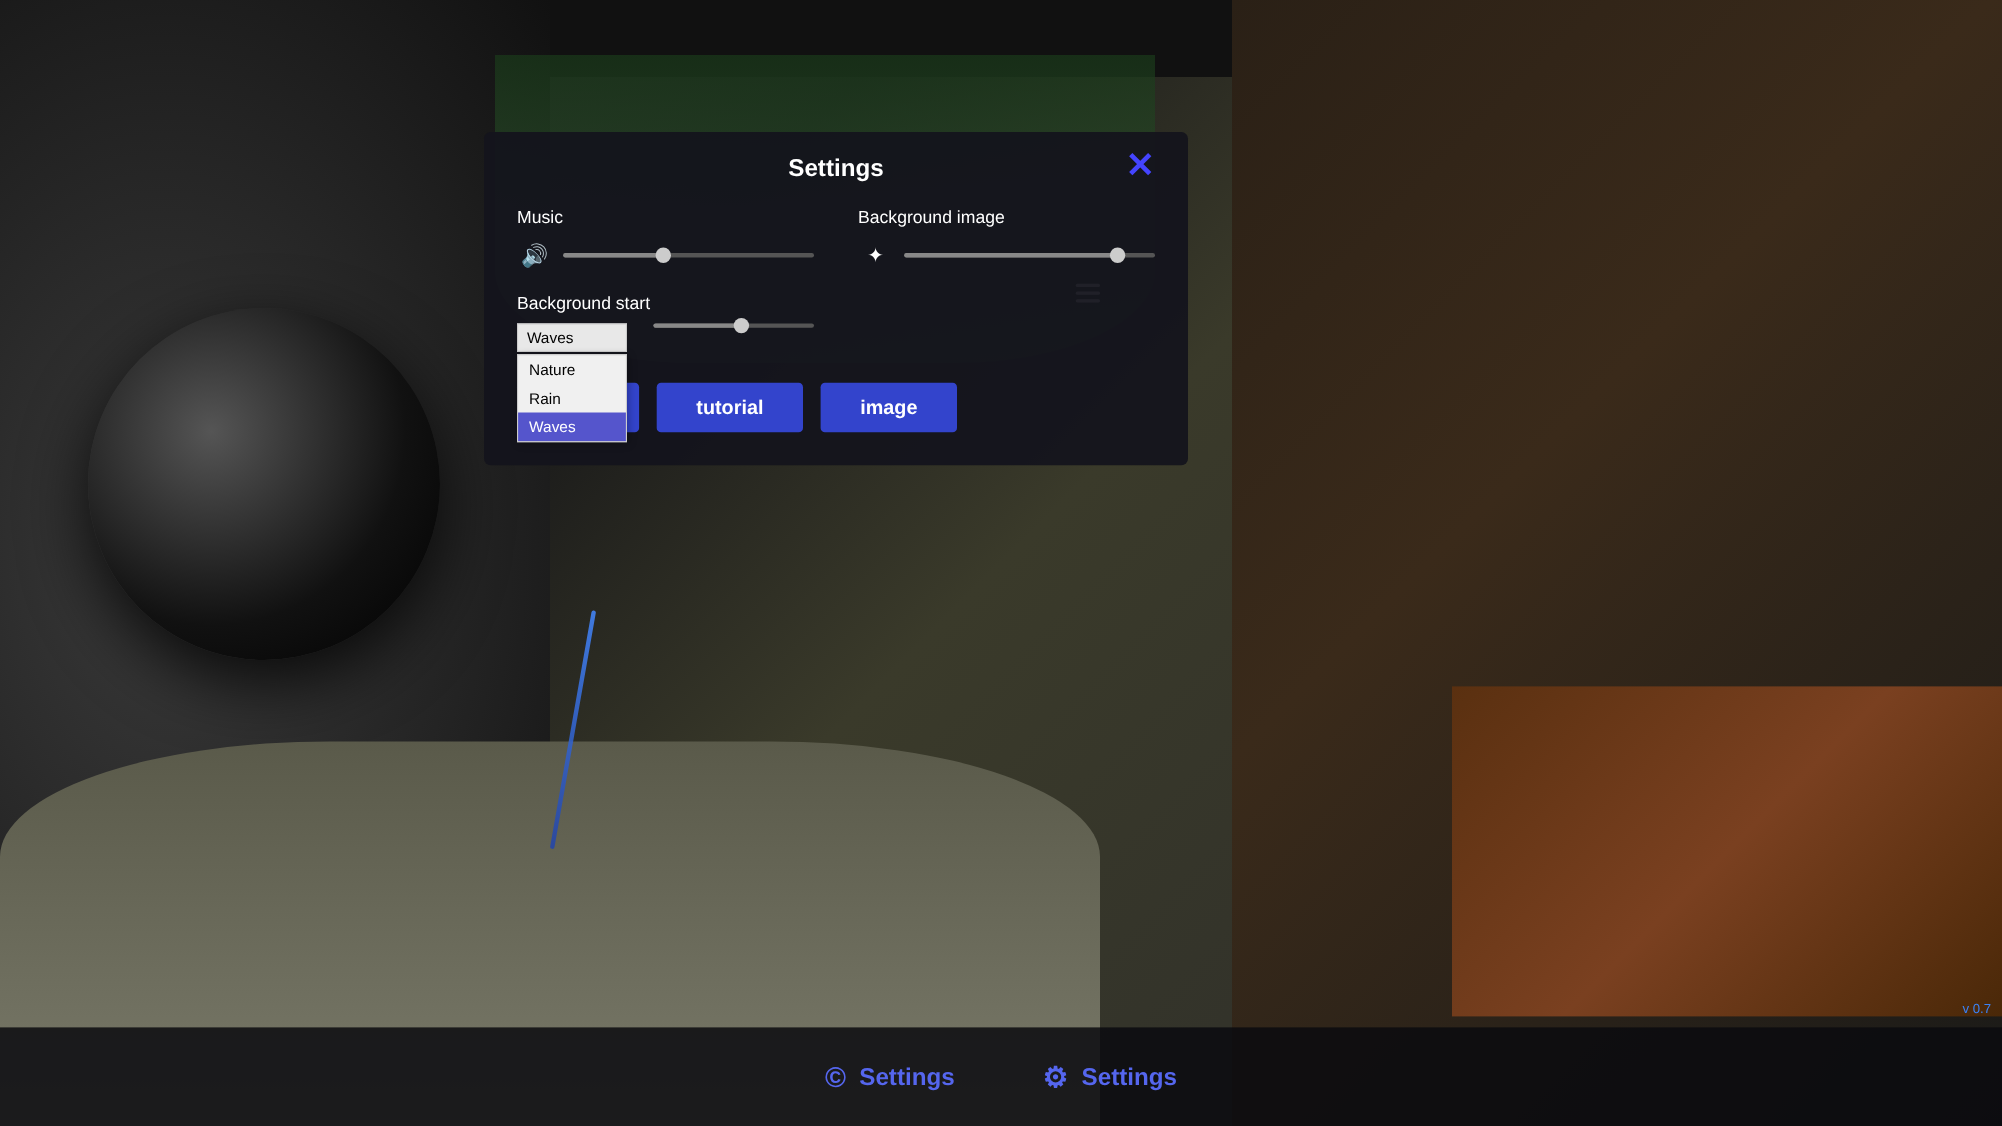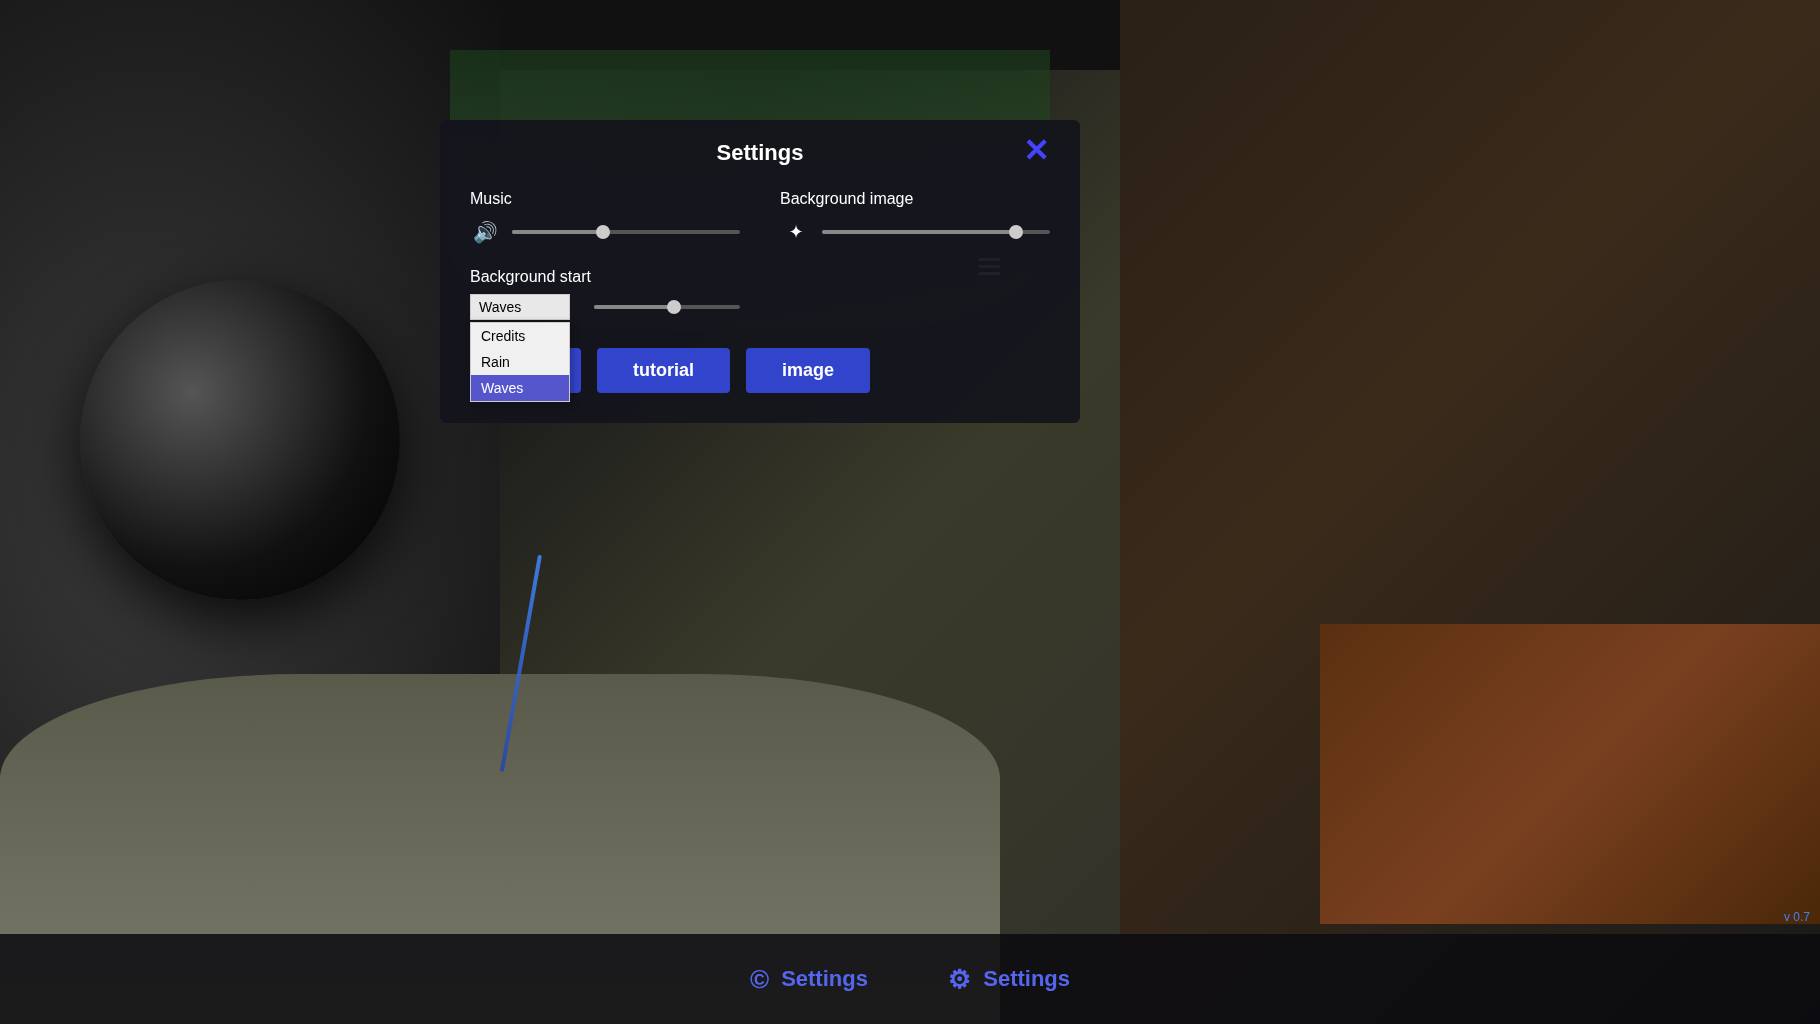--- a/index.html
+++ b/index.html
@@ -198,21 +198,20 @@
       cursor: pointer;
     }
 
     .dropdown-option.selected {
       background: #5555cc;
       color: #fff;
     }
 
     .sounds-row {
       display: flex;
-      align-items: center;
       gap: 16px;
     }
 
     
     .modal-buttons {
       display: flex;
       gap: 16px;
       margin-top: 28px;
       justify-content: flex-start;
     }
@@ -372,21 +371,21 @@
     <div class="setting-section">
       <span class="setting-label">Background start</span>
       <div class="sounds-row">
 
         <div class="dropdown-wrapper">
           <select class="dropdown-select">
             <option>Waves</option>
           </select>
           
           <div class="dropdown-options">
-            <div class="dropdown-option">Credits</div>
+            <div class="dropdown-option">Nature</div>
             <div class="dropdown-option">Rain</div>
             <div class="dropdown-option selected">Waves</div>
           </div>
         </div>
         <div class="slider-track" style="flex:1; margin-left:8px;">
           <div class="slider-fill" style="width:55%;"></div>
           <div class="slider-thumb" style="left:55%;"></div>
         </div>
       </div>
     </div>

